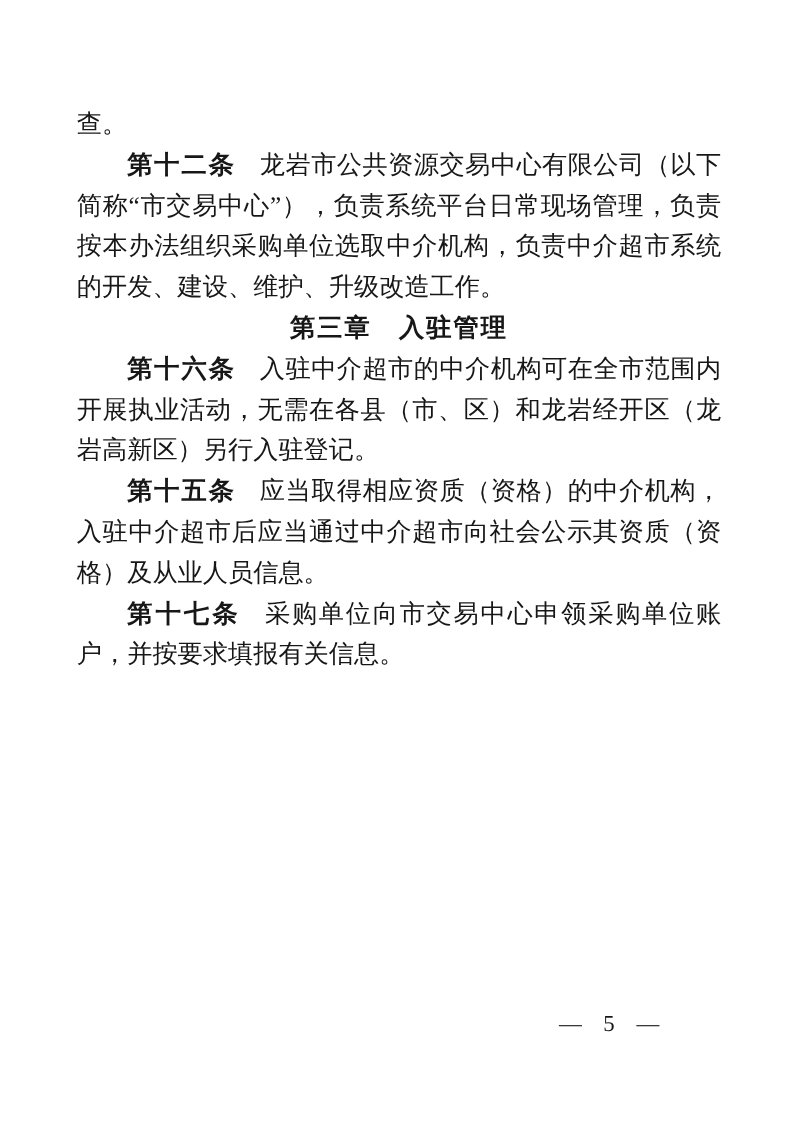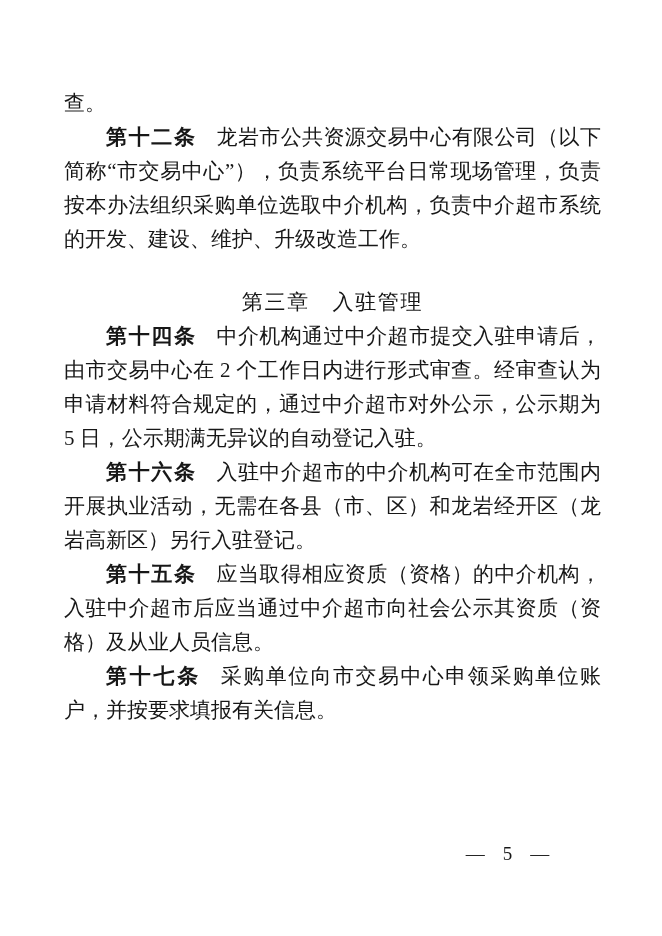--- a/index.html
+++ b/index.html
@@ -36,24 +36,23 @@
   .para.continuation {
     text-indent: 0;
   }
   .article-label {
     font-weight: bold;
     margin-right: 0.95em;
     letter-spacing: 0.06em;
   }
   .chapter {
     font-size: 21px;
-    font-weight: normal;
+    font-weight: bold;
     text-align: center;
     text-indent: 0;
-    margin-top: 29px;
     margin-bottom: 0;
     letter-spacing: 0.08em;
   }
   .page-number {
     position: absolute;
     top: 843px;
     right: 106px;
     font-size: 19px;
     color: #171717;
     letter-spacing: 0.35em;
@@ -61,19 +60,18 @@
   }
 </style>
 </head>
 <body>
 
 <div class="page">
   <div class="content" id="content">
       <p class="para continuation">查。</p>
       <p class="para article"><b class="article-label">第十二条</b><span>龙岩市公共资源交易中心有限公司（以下简称“市交易中心”），负责系统平台日常现场管理，负责按本办法组织采购单位选取中介机构，负责中介超市系统的开发、建设、维护、升级改造工作。</span></p>
       <h2 class="chapter">第三章　入驻管理</h2>
-      <p class="para article"><b class="article-label">第十四条</b><span>中介机构通过中介超市提交入驻申请后，由市交易中心在 2 个工作日内进行形式审查。经审查认为申请材料符合规定的，通过中介超市对外公示，公示期为 5 日，公示期满无异议的自动登记入驻。</span></p>
       <p class="para article"><b class="article-label">第十六条</b><span>入驻中介超市的中介机构可在全市范围内开展执业活动，无需在各县（市、区）和龙岩经开区（龙岩高新区）另行入驻登记。</span></p>
       <p class="para article"><b class="article-label">第十五条</b><span>应当取得相应资质（资格）的中介机构，入驻中介超市后应当通过中介超市向社会公示其资质（资格）及从业人员信息。</span></p>
       <p class="para article"><b class="article-label">第十七条</b><span>采购单位向市交易中心申领采购单位账户，并按要求填报有关信息。</span></p>
     </div>
   <div class="page-number">— 5 —</div>
 </div>
 
 </body></html>

